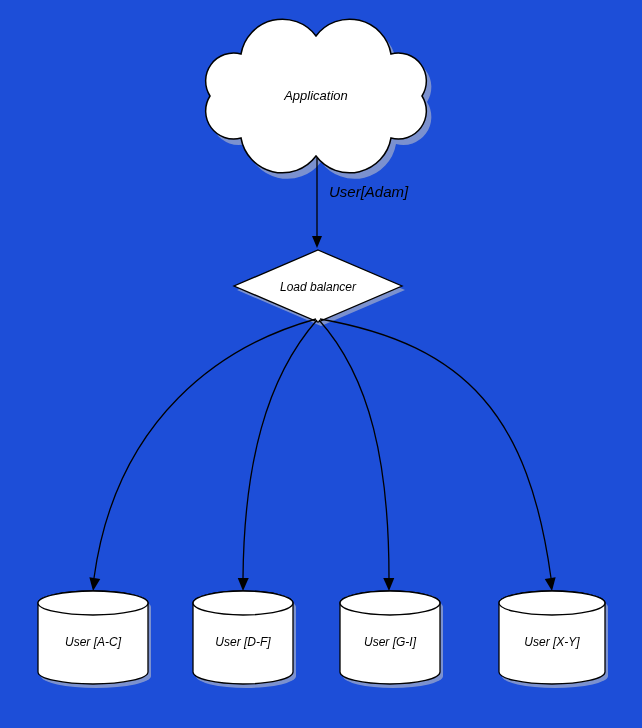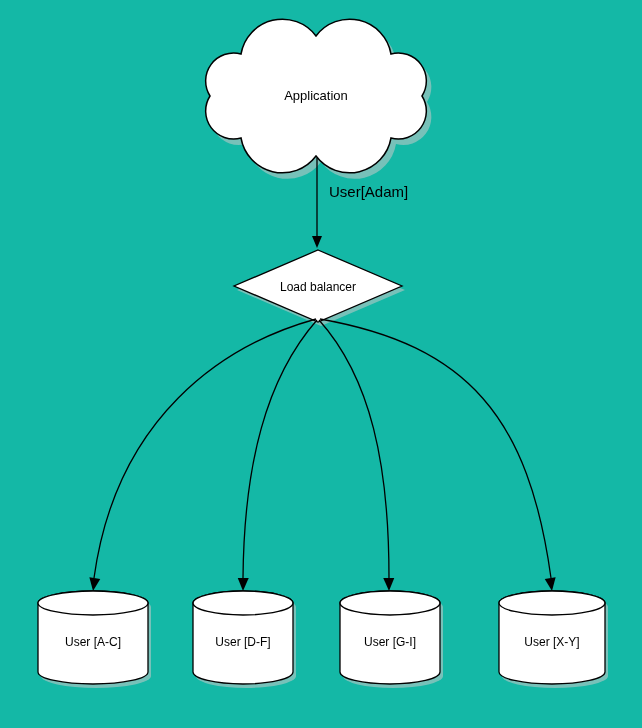--- a/index.html
+++ b/index.html
@@ -4,23 +4,24 @@
 <style>
   html, body {
     margin: 0;
     padding: 0;
     background: #ffffff;
   }
   .canvas {
     position: relative;
     width: 642px;
     height: 728px;
-    background: #14b8a6;
+    background: #1d4ed8;
     overflow: hidden;
     font-family: "Liberation Sans", sans-serif;
+    font-style: italic;
   }
   svg text {
     font-family: "Liberation Sans", sans-serif;
     fill: #000000;
   }
   .shape {
     fill: #ffffff;
     stroke: #000000;
     stroke-width: 1.5;
   }

